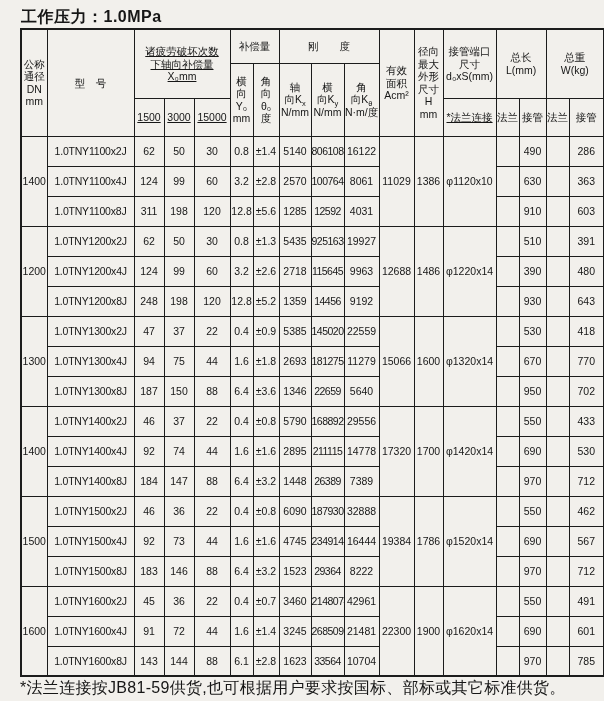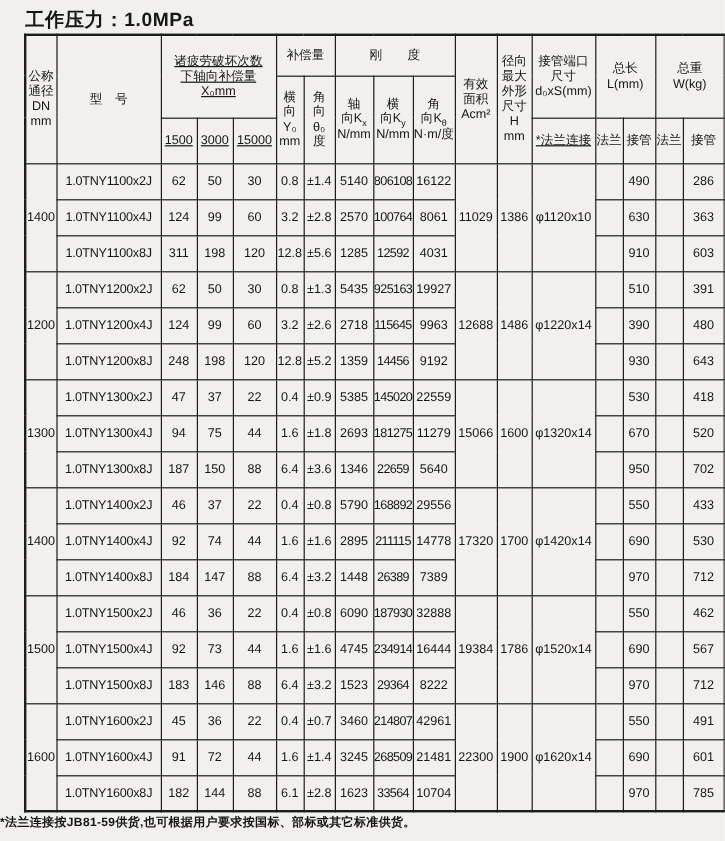--- a/index.html
+++ b/index.html
@@ -23,21 +23,21 @@
   .spec td{font-size:10.5px;}
   .spec thead tr:nth-child(1){height:34px;}
   .spec thead tr:nth-child(2){height:35px;}
   .spec thead tr:nth-child(3){height:38px;}
   .spec tbody tr{height:30px;}
   .c-model{font-size:9.8px;letter-spacing:-.2px;}
   .c-sm{font-size:10px;}
   .c-stiff{font-size:9px;letter-spacing:-.5px;}
   .th-sm{font-size:10px;text-decoration:underline;}
   sub{font-size:7.5px;line-height:0;}
-  .footnote{position:absolute;left:0;top:678px;font-size:10px;font-weight:700;letter-spacing:.3px;white-space:nowrap;}
+  .footnote{position:absolute;left:20px;top:678px;font-size:16px;font-weight:400;letter-spacing:.3px;white-space:nowrap;}
 </style>
 </head>
 <body>
 
 <div class="page">
 
   <div class="title-left">工作压力：1.0MPa</div>
 
   <table class="spec">
     <colgroup>
@@ -266,21 +266,21 @@
           <td>75</td>
           <td>44</td>
           <td class="c-sm">1.6</td>
           <td class="c-sm">±1.8</td>
           <td>2693</td>
           <td class="c-stiff">181275</td>
           <td class="c-sm">11279</td>
           <td></td>
           <td>670</td>
           <td></td>
-          <td>520</td>
+          <td>770</td>
         </tr>
         <tr>
           <td class="c-model">1.0TNY1300x8J</td>
           <td>187</td>
           <td>150</td>
           <td>88</td>
           <td class="c-sm">6.4</td>
           <td class="c-sm">±3.6</td>
           <td>1346</td>
           <td class="c-stiff">22659</td>
@@ -417,21 +417,21 @@
           <td>3245</td>
           <td class="c-stiff">268509</td>
           <td class="c-sm">21481</td>
           <td></td>
           <td>690</td>
           <td></td>
           <td>601</td>
         </tr>
         <tr>
           <td class="c-model">1.0TNY1600x8J</td>
-          <td>182</td>
+          <td>143</td>
           <td>144</td>
           <td>88</td>
           <td class="c-sm">6.1</td>
           <td class="c-sm">±2.8</td>
           <td>1623</td>
           <td class="c-stiff">33564</td>
           <td class="c-sm">10704</td>
           <td></td>
           <td>970</td>
           <td></td>

